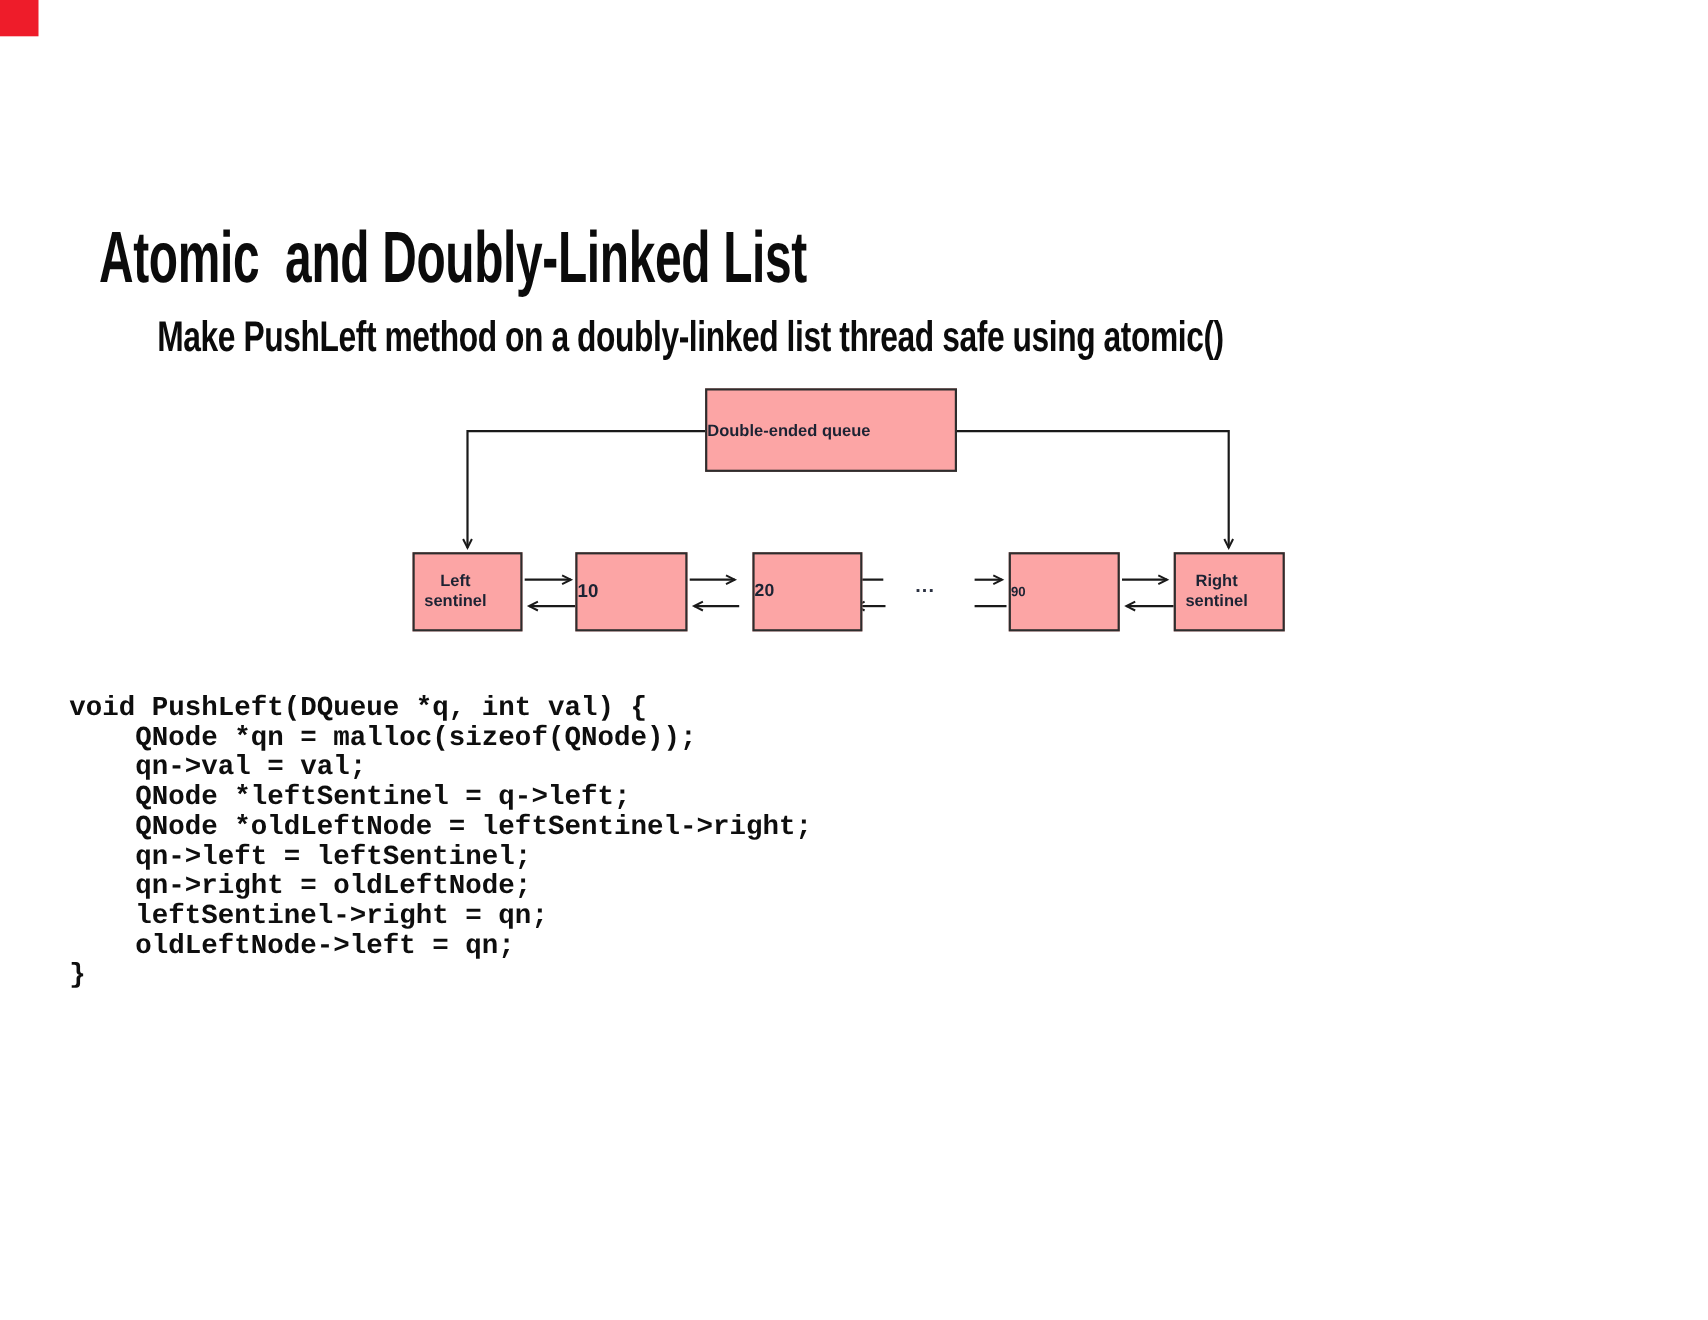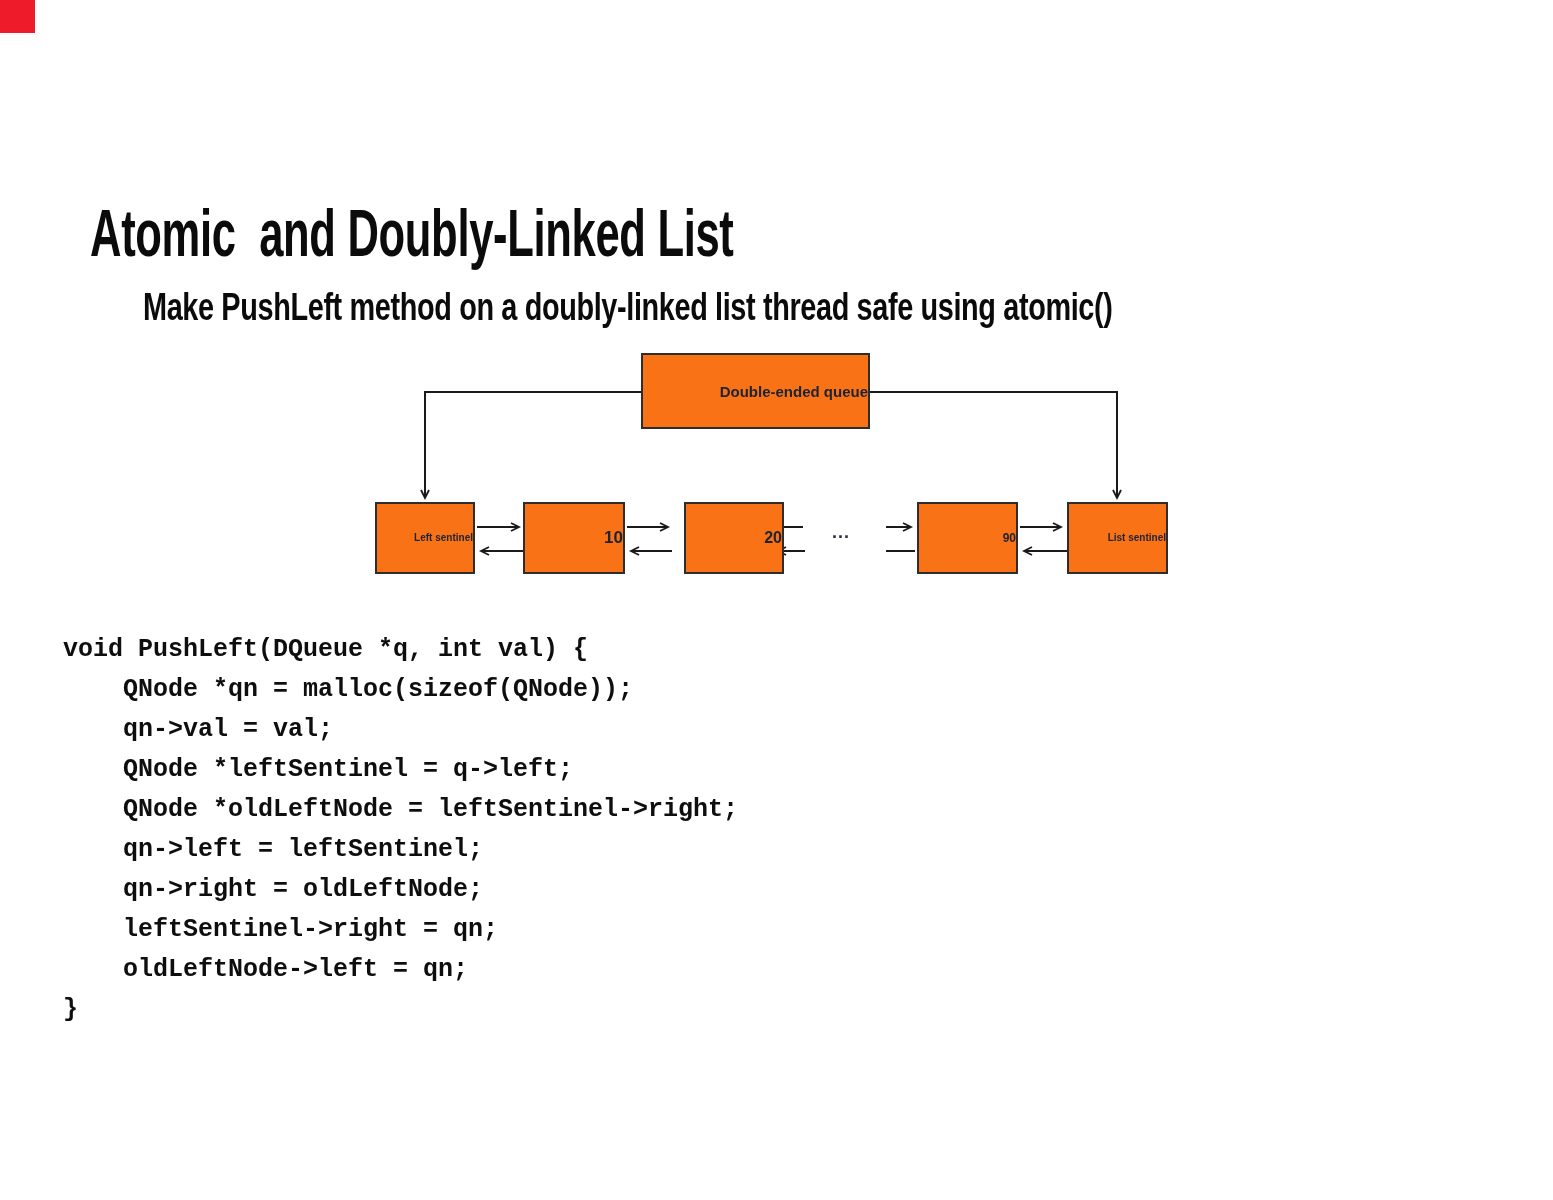--- a/index.html
+++ b/index.html
@@ -19,41 +19,41 @@
   .subtitle{
     position:absolute;left:143px;top:286px;margin:0;
     font-size:39px;font-weight:700;color:#0b0b0b;line-height:1.1;
     letter-spacing:-0.5px;white-space:pre;
     transform:scaleX(0.74);transform-origin:left top;
   }
   .diagram{position:absolute;left:0;top:0;width:1553px;height:1200px;}
   .diagram svg{position:absolute;left:0;top:0;}
   .node,.rootbox{
     position:absolute;box-sizing:border-box;
-    background:#f97316;border:2px solid #2d2d2d;
-    display:flex;align-items:center;justify-content:flex-end;text-align:center;
+    background:#fca5a5;border:2px solid #2d2d2d;
+    display:flex;align-items:center;justify-content:flex-start;text-align:center;
     color:#1c2333;font-weight:700;
   }
   .rootbox{left:641px;top:353px;width:229px;height:76px;font-size:15px;}
-  .node{top:502px;height:72px;font-size:10px;line-height:18px;}
+  .node{top:502px;height:72px;font-size:15px;line-height:18px;}
   .node .lbl{display:inline-block;max-width:74px;}
   .node-ls{left:375px;width:100px;}
   .node-10{left:523px;width:102px;font-size:17px;}
   .node-20{left:672px;width:100px;font-size:16px;margin-left:12px;}
   .node-90{left:917px;width:101px;font-size:12px;}
   .node-rs{left:1067px;width:101px;}
   .ellipsis{
     position:absolute;left:820px;top:522px;width:42px;text-align:center;
     font-size:18px;font-weight:700;color:#2a3040;letter-spacing:1px;
   }
   .code{
     position:absolute;left:63px;top:630px;margin:0;
     font-family:"Liberation Mono","DejaVu Sans Mono",monospace;
     font-size:25px;font-weight:700;color:#0e0e0e;
-    line-height:40px;white-space:pre;
+    line-height:27px;white-space:pre;
   }
   .page-num{
     position:absolute;left:1506px;top:1000px;width:30px;text-align:center;
     font-size:15px;font-weight:700;color:#111;
   }
 </style>
 </head>
 <body>
 
 <div class="slide">
@@ -105,21 +105,21 @@
       <span class="lbl">10</span>
     </div>
     <div class="node node-20">
       <span class="lbl">20</span>
     </div>
     <div class="ellipsis">...</div>
     <div class="node node-90">
       <span class="lbl">90</span>
     </div>
     <div class="node node-rs">
-      <span class="lbl">List sentinel</span>
+      <span class="lbl">Right sentinel</span>
     </div>
   </div>
 
   <pre class="code">void PushLeft(DQueue *q, int val) {
     QNode *qn = malloc(sizeof(QNode));
     qn-&gt;val = val;
     QNode *leftSentinel = q-&gt;left;
     QNode *oldLeftNode = leftSentinel-&gt;right;
     qn-&gt;left = leftSentinel;
     qn-&gt;right = oldLeftNode;

